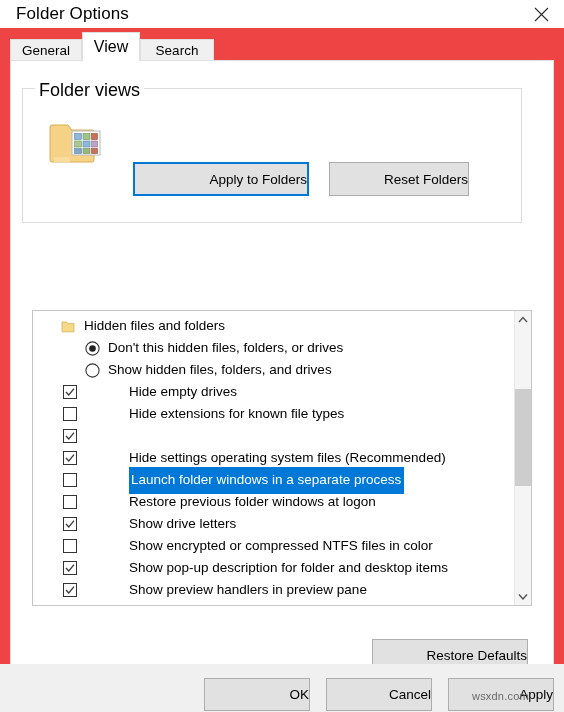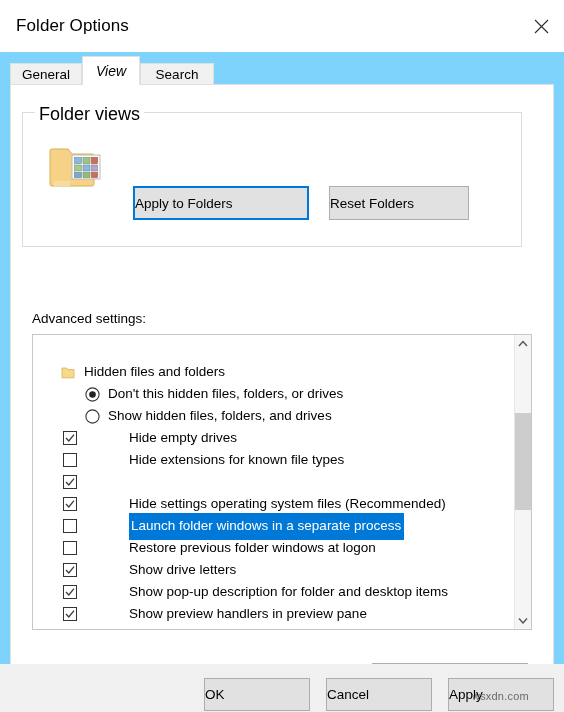--- a/index.html
+++ b/index.html
@@ -12,21 +12,21 @@
     background: #f0f0f0;
     font-family: "Liberation Sans", sans-serif;
     font-size: 13px;
     color: #000000;
     overflow: hidden;
     position: relative;
   }
 
   
   .titlebar {
-    height: 52px;
+    height: 28px;
     background: #ffffff;
     display: flex;
     align-items: center;
     justify-content: space-between;
     box-sizing: border-box;
     padding: 0 0 0 16px;
   }
   .title-text {
     font-size: 17px;
     color: #000000;
@@ -39,21 +39,21 @@
     align-items: center;
     justify-content: center;
     cursor: default;
   }
   .close-btn svg { display: block; }
 
   
   .dialog-body {
     position: relative;
     height: 668px;
-    background: #7dd3fc;
+    background: #ef4444;
   }
 
   
   .tabstrip {
     position: absolute;
     left: 0;
     top: 0;
     right: 0;
     height: 33px;
   }
@@ -70,22 +70,21 @@
     font-size: 13.5px;
     color: #000000;
     cursor: default;
     height: 22px;
   }
   .tab.selected {
     background: #ffffff;
     border-color: #dfdfdf;
     height: 29px;
     z-index: 3;
-    font-size: 14px;
-    font-style: italic;
+    font-size: 16px;
   }
   #tab-general { left: 10px;  width: 72px; }
   #tab-view    { left: 82px;  width: 58px; }
   #tab-search  { left: 140px; width: 74px; }
 
   
   .tabpage {
     position: absolute;
     left: 10px;
     top: 32px;
@@ -135,21 +134,21 @@
   
   .btn {
     box-sizing: border-box;
     background: #e1e1e1;
     border: 1px solid #adadad;
     font-family: "Liberation Sans", sans-serif;
     font-size: 13.5px;
     color: #000000;
     display: flex;
     align-items: center;
-    justify-content: flex-start;
+    justify-content: flex-end;
     cursor: default;
     padding: 0;
   }
   .btn.focused {
     border: 2px solid #0078d7;
   }
   #apply-to-folders-button {
     position: absolute;
     left: 110px;
     top: 73px;
@@ -213,21 +212,21 @@
     height: 22px;
     display: flex;
     align-items: center;
     font-size: 13.5px;
     white-space: nowrap;
     cursor: default;
   }
   .row .lbl { line-height: 22px; }
 
   
-  .row.group { padding-left: 28px; margin-top: 22px; }
+  .row.group { padding-left: 28px; }
   .row.group .grp-icon {
     width: 14px;
     height: 13px;
     margin-right: 9px;
     flex: 0 0 auto;
   }
 
   
   .row.check { padding-left: 30px; gap: 44px; }
   .cbox {
@@ -365,21 +364,20 @@
 
 
     <div class="btn focused" id="apply-to-folders-button">
       <span>Apply to Folders</span>
     </div>
     <div class="btn" id="reset-folders-button">
       <span>Reset Folders</span>
     </div>
   </div>
 
-  <div class="adv-label">Advanced settings:</div>
 
   <div class="listbox">
     <div class="list-inner" id="list-rows">
         <div class="row group">
           <svg class="grp-icon" viewBox="0 0 14 13">
             <path d="M1 2 h4.5 l1.2 1.6 h6.3 v8.2 h-12 z" fill="#f7d98a" stroke="#d8ae57" stroke-width="0.8"></path>
           </svg>
           <span class="lbl">Hidden files and folders</span>
         </div>
         <div class="row radio">
@@ -430,20 +428,24 @@
           <div class="cbox"></div>
           <span class="lbl">Restore previous folder windows at logon</span>
         </div>
         <div class="row check">
           <div class="cbox">
             <svg width="12" height="12" viewBox="0 0 12 12">
               <polyline points="2,6 4.8,9 10,2.6" fill="none" stroke="#3c3c3c" stroke-width="1.3"></polyline>
             </svg>
           </div>
           <span class="lbl">Show drive letters</span>
+        </div>
+        <div class="row check">
+          <div class="cbox"></div>
+          <span class="lbl">Show encrypted or compressed NTFS files in color</span>
         </div>
         <div class="row check">
           <div class="cbox">
             <svg width="12" height="12" viewBox="0 0 12 12">
               <polyline points="2,6 4.8,9 10,2.6" fill="none" stroke="#3c3c3c" stroke-width="1.3"></polyline>
             </svg>
           </div>
           <span class="lbl">Show pop-up description for folder and desktop items</span>
         </div>
         <div class="row check">

